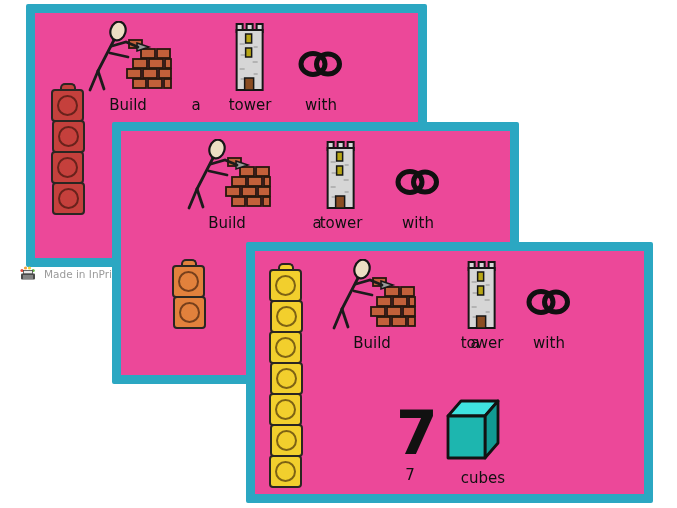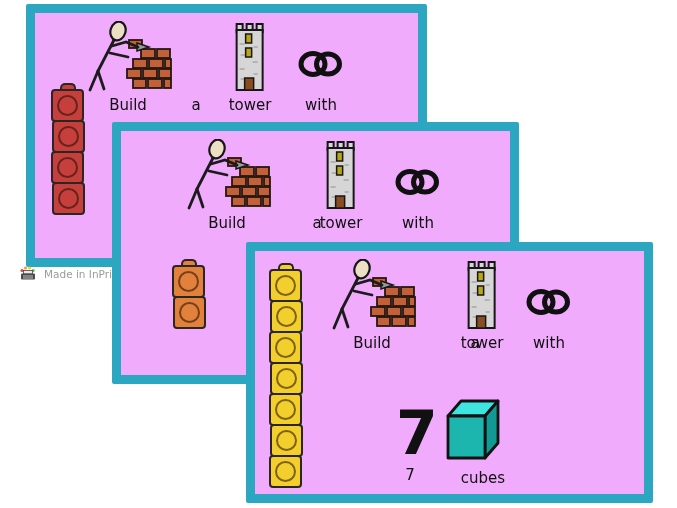--- a/index.html
+++ b/index.html
@@ -1,21 +1,21 @@
 <!DOCTYPE html>
 <html><head>
 <meta charset="utf-8">
 <style>
   html,body{margin:0;padding:0;background:#ffffff;}
   .page{position:relative;width:677px;height:508px;background:#ffffff;overflow:hidden;
         font-family:"DejaVu Sans","Liberation Sans",sans-serif;color:#111;}
 
   
   .card{position:absolute;width:407px;height:262px;box-sizing:border-box;
-        background:#f0abfc;border:9px solid #2ba7c2;border-radius:2px;}
+        background:#ec4899;border:9px solid #2ba7c2;border-radius:2px;}
   .card-1{left:26px;top:4px;width:401px;height:263px;}
   .card-2{left:112px;top:122px;}
   .card-3{left:246px;top:242px;height:261px;}
 
   
   .word{position:absolute;top:8px;transform:translateX(-50%);
         display:flex;flex-direction:column;align-items:center;}
   .icon-box{height:72px;display:flex;align-items:flex-end;justify-content:center;}
   .icon{display:inline-flex;line-height:0;}
   .icon-rings{margin-bottom:14px;}

